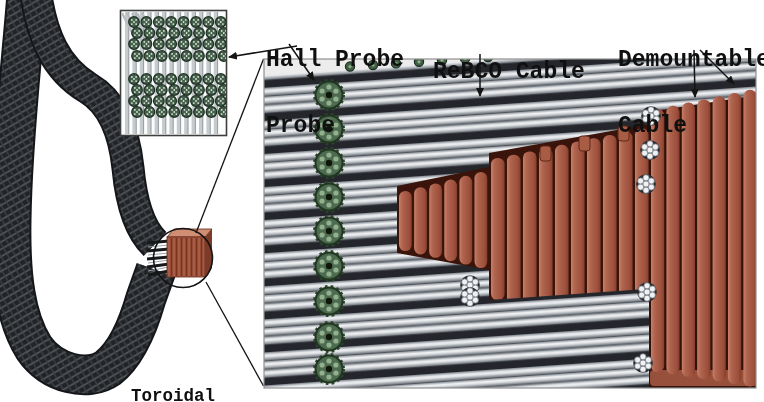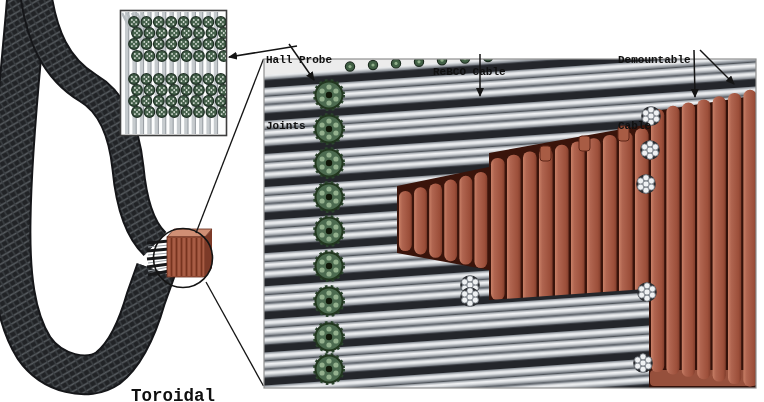--- a/index.html
+++ b/index.html
@@ -4,21 +4,21 @@
 <style>
   :root{
     --background:#ffffff; --panel-bg:#ececec; --panel-border:#909090;
     --line-black:#141414; --text:#101010;
   }
   html,body{margin:0;padding:0;background:var(--background);}
   .stage{position:relative;width:764px;height:402px;overflow:hidden;
          background:var(--background);
          font-family:"Liberation Mono","DejaVu Sans Mono",monospace;}
   .stage svg{position:absolute;left:0;top:0;}
-  .lbl{position:absolute;font-weight:700;font-size:11px;line-height:22px;
+  .lbl{position:absolute;font-weight:700;font-size:23px;line-height:22px;
        color:var(--text);white-space:pre;letter-spacing:0;}
   #lbl-toroidal{font-size:17.5px;line-height:23px;}
 </style>
 </head>
 <body>
 
 <div class="stage">
 
 <svg width="764" height="402" viewBox="0 0 764 402">
   <defs>
@@ -915,21 +915,21 @@
     <line x1="297" y1="46" x2="229" y2="57" marker-end="url(#ah)"></line>
     <line x1="289" y1="44" x2="314" y2="80" marker-end="url(#ah)"></line>
     <line x1="480" y1="54" x2="480" y2="96" marker-end="url(#ah)"></line>
     <line x1="694" y1="50" x2="695" y2="97" marker-end="url(#ah)"></line>
     <line x1="700" y1="50" x2="734" y2="84" marker-end="url(#ah)"></line>
   </g>
 </svg>
 
 <div class="lbl" id="lbl-hall" style="left:266px;top:5px;">
   <div>Hall Probe</div>
-  <div>Joints</div>
+  <div>Probe</div>
 </div>
 <div class="lbl" id="lbl-rebco" style="left:433px;top:17px;">
   <div>ReBCO Cable</div>
 </div>
 <div class="lbl" id="lbl-demount" style="left:618px;top:5px;">
   <div>Demountable</div>
   <div>Cable</div>
 </div>
 <div class="lbl" id="lbl-toroidal" style="left:131px;top:339px;">
   <div>Toroidal</div>

